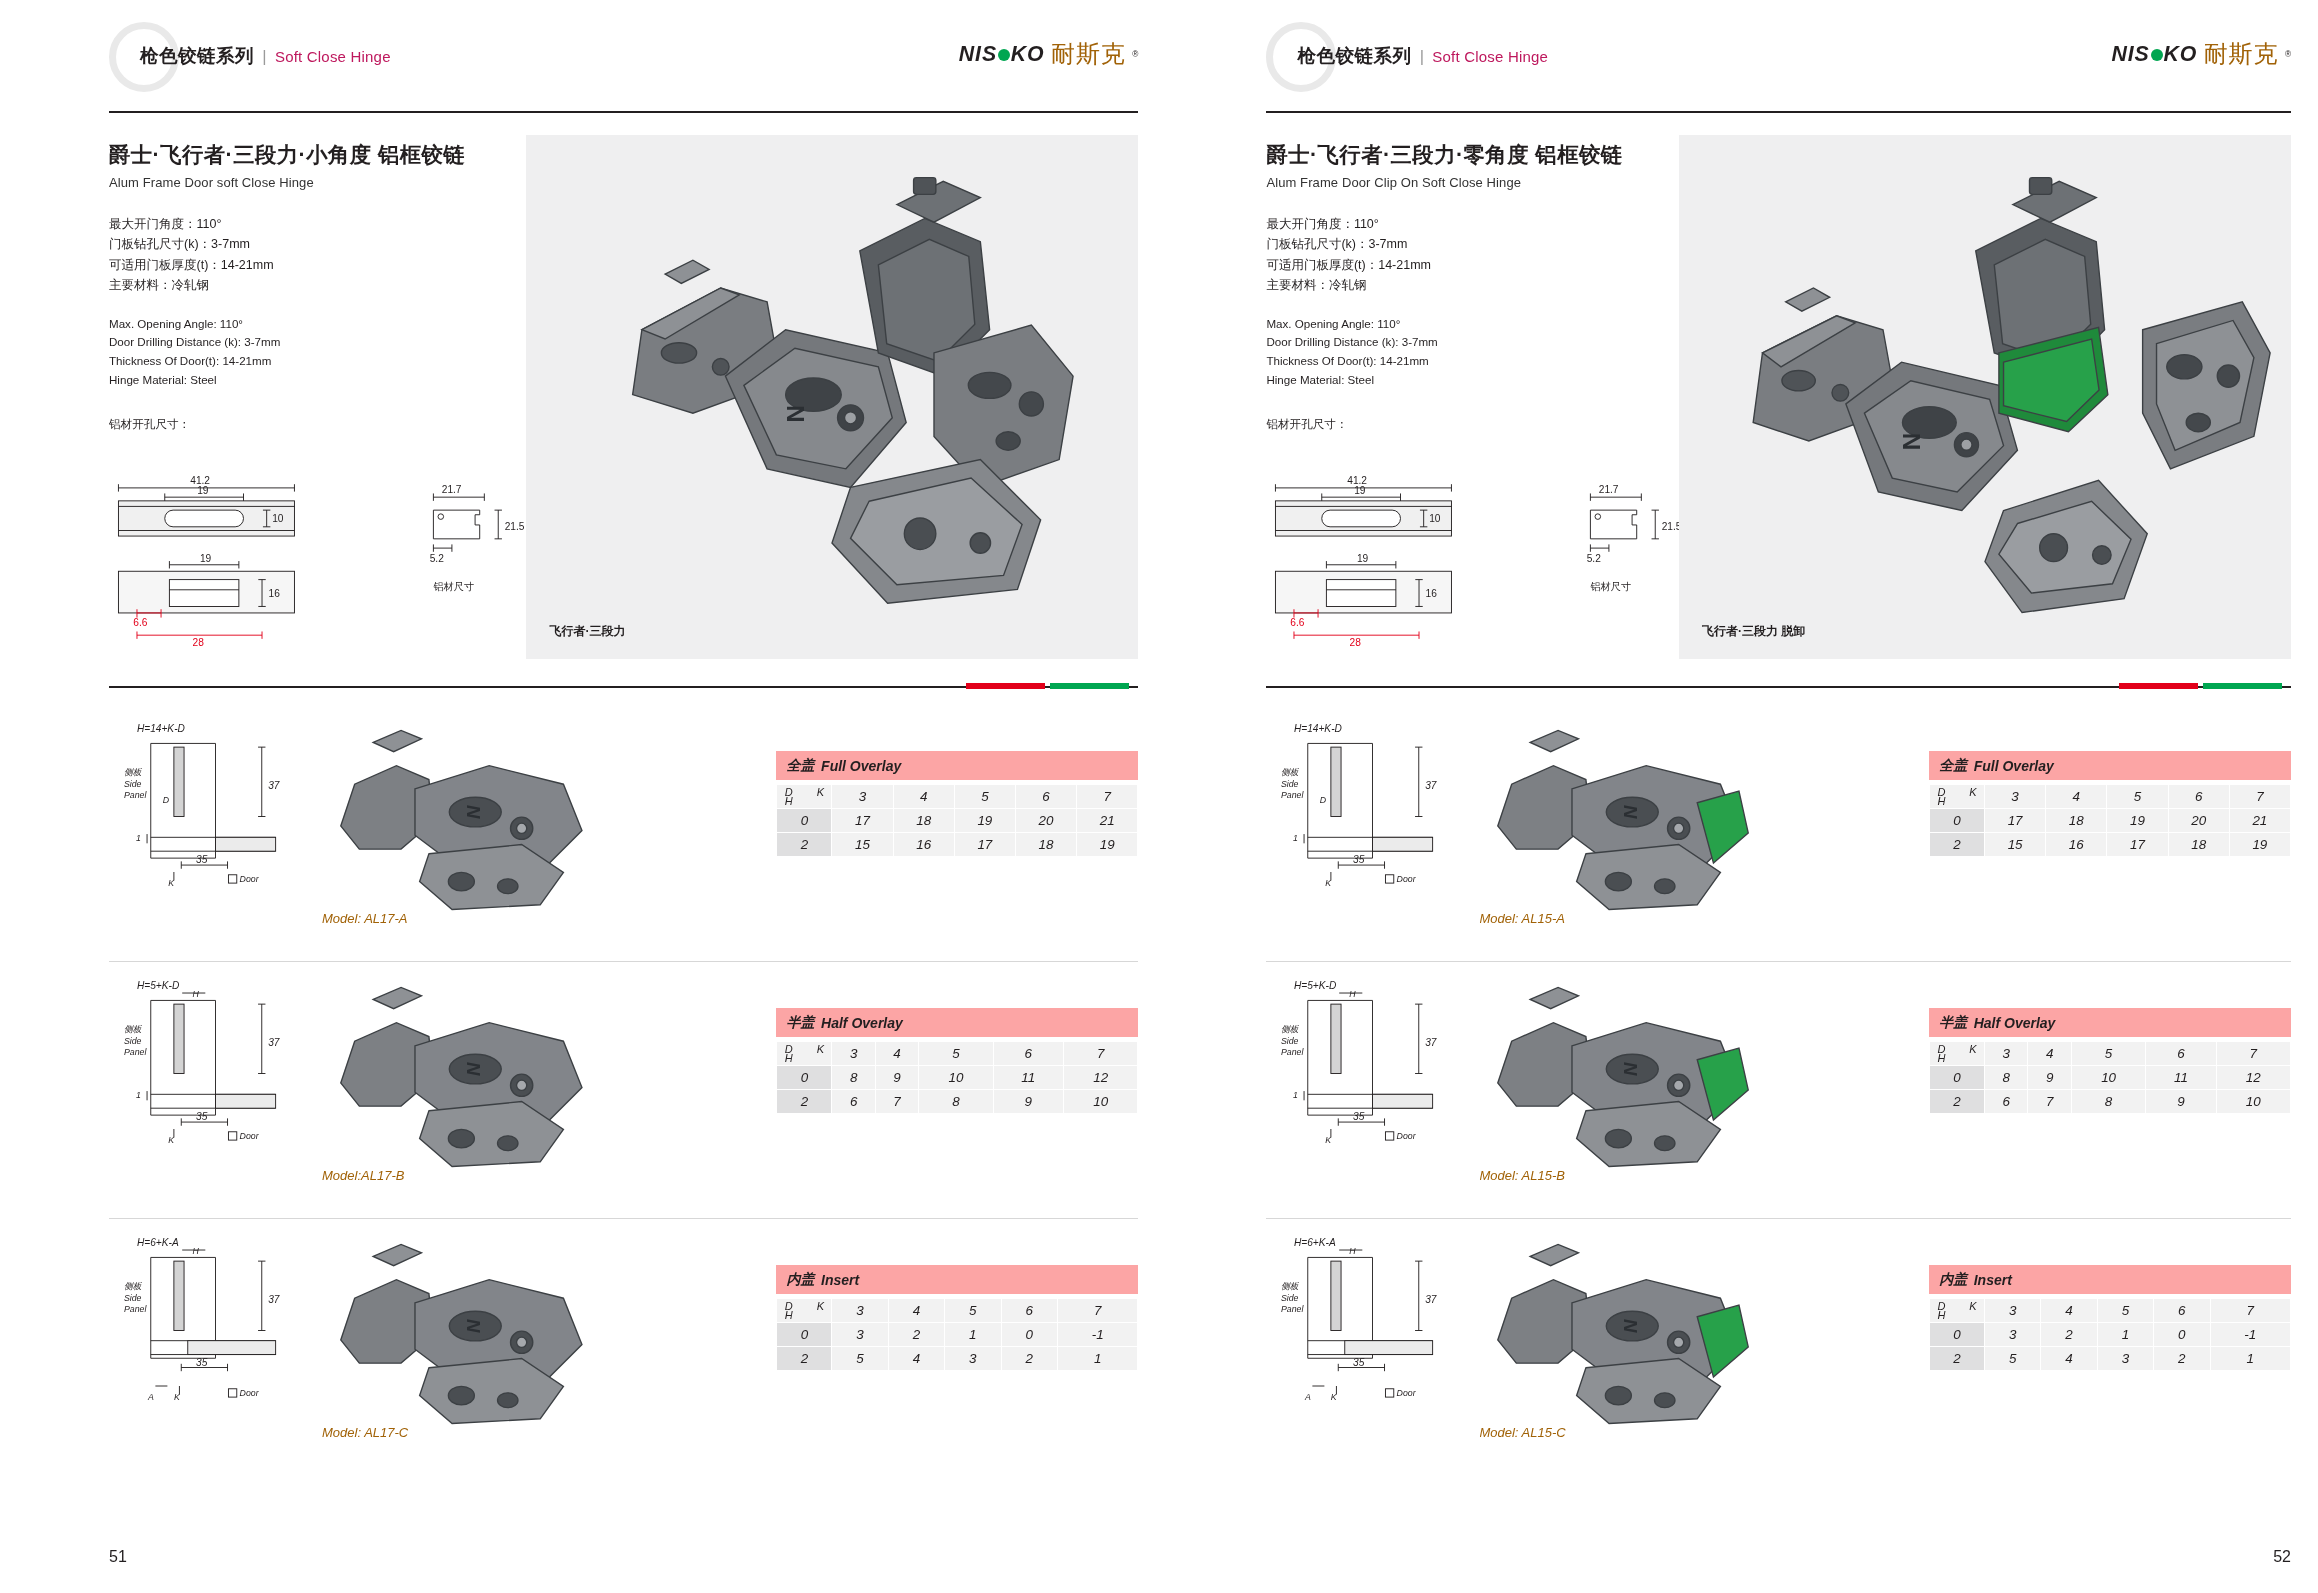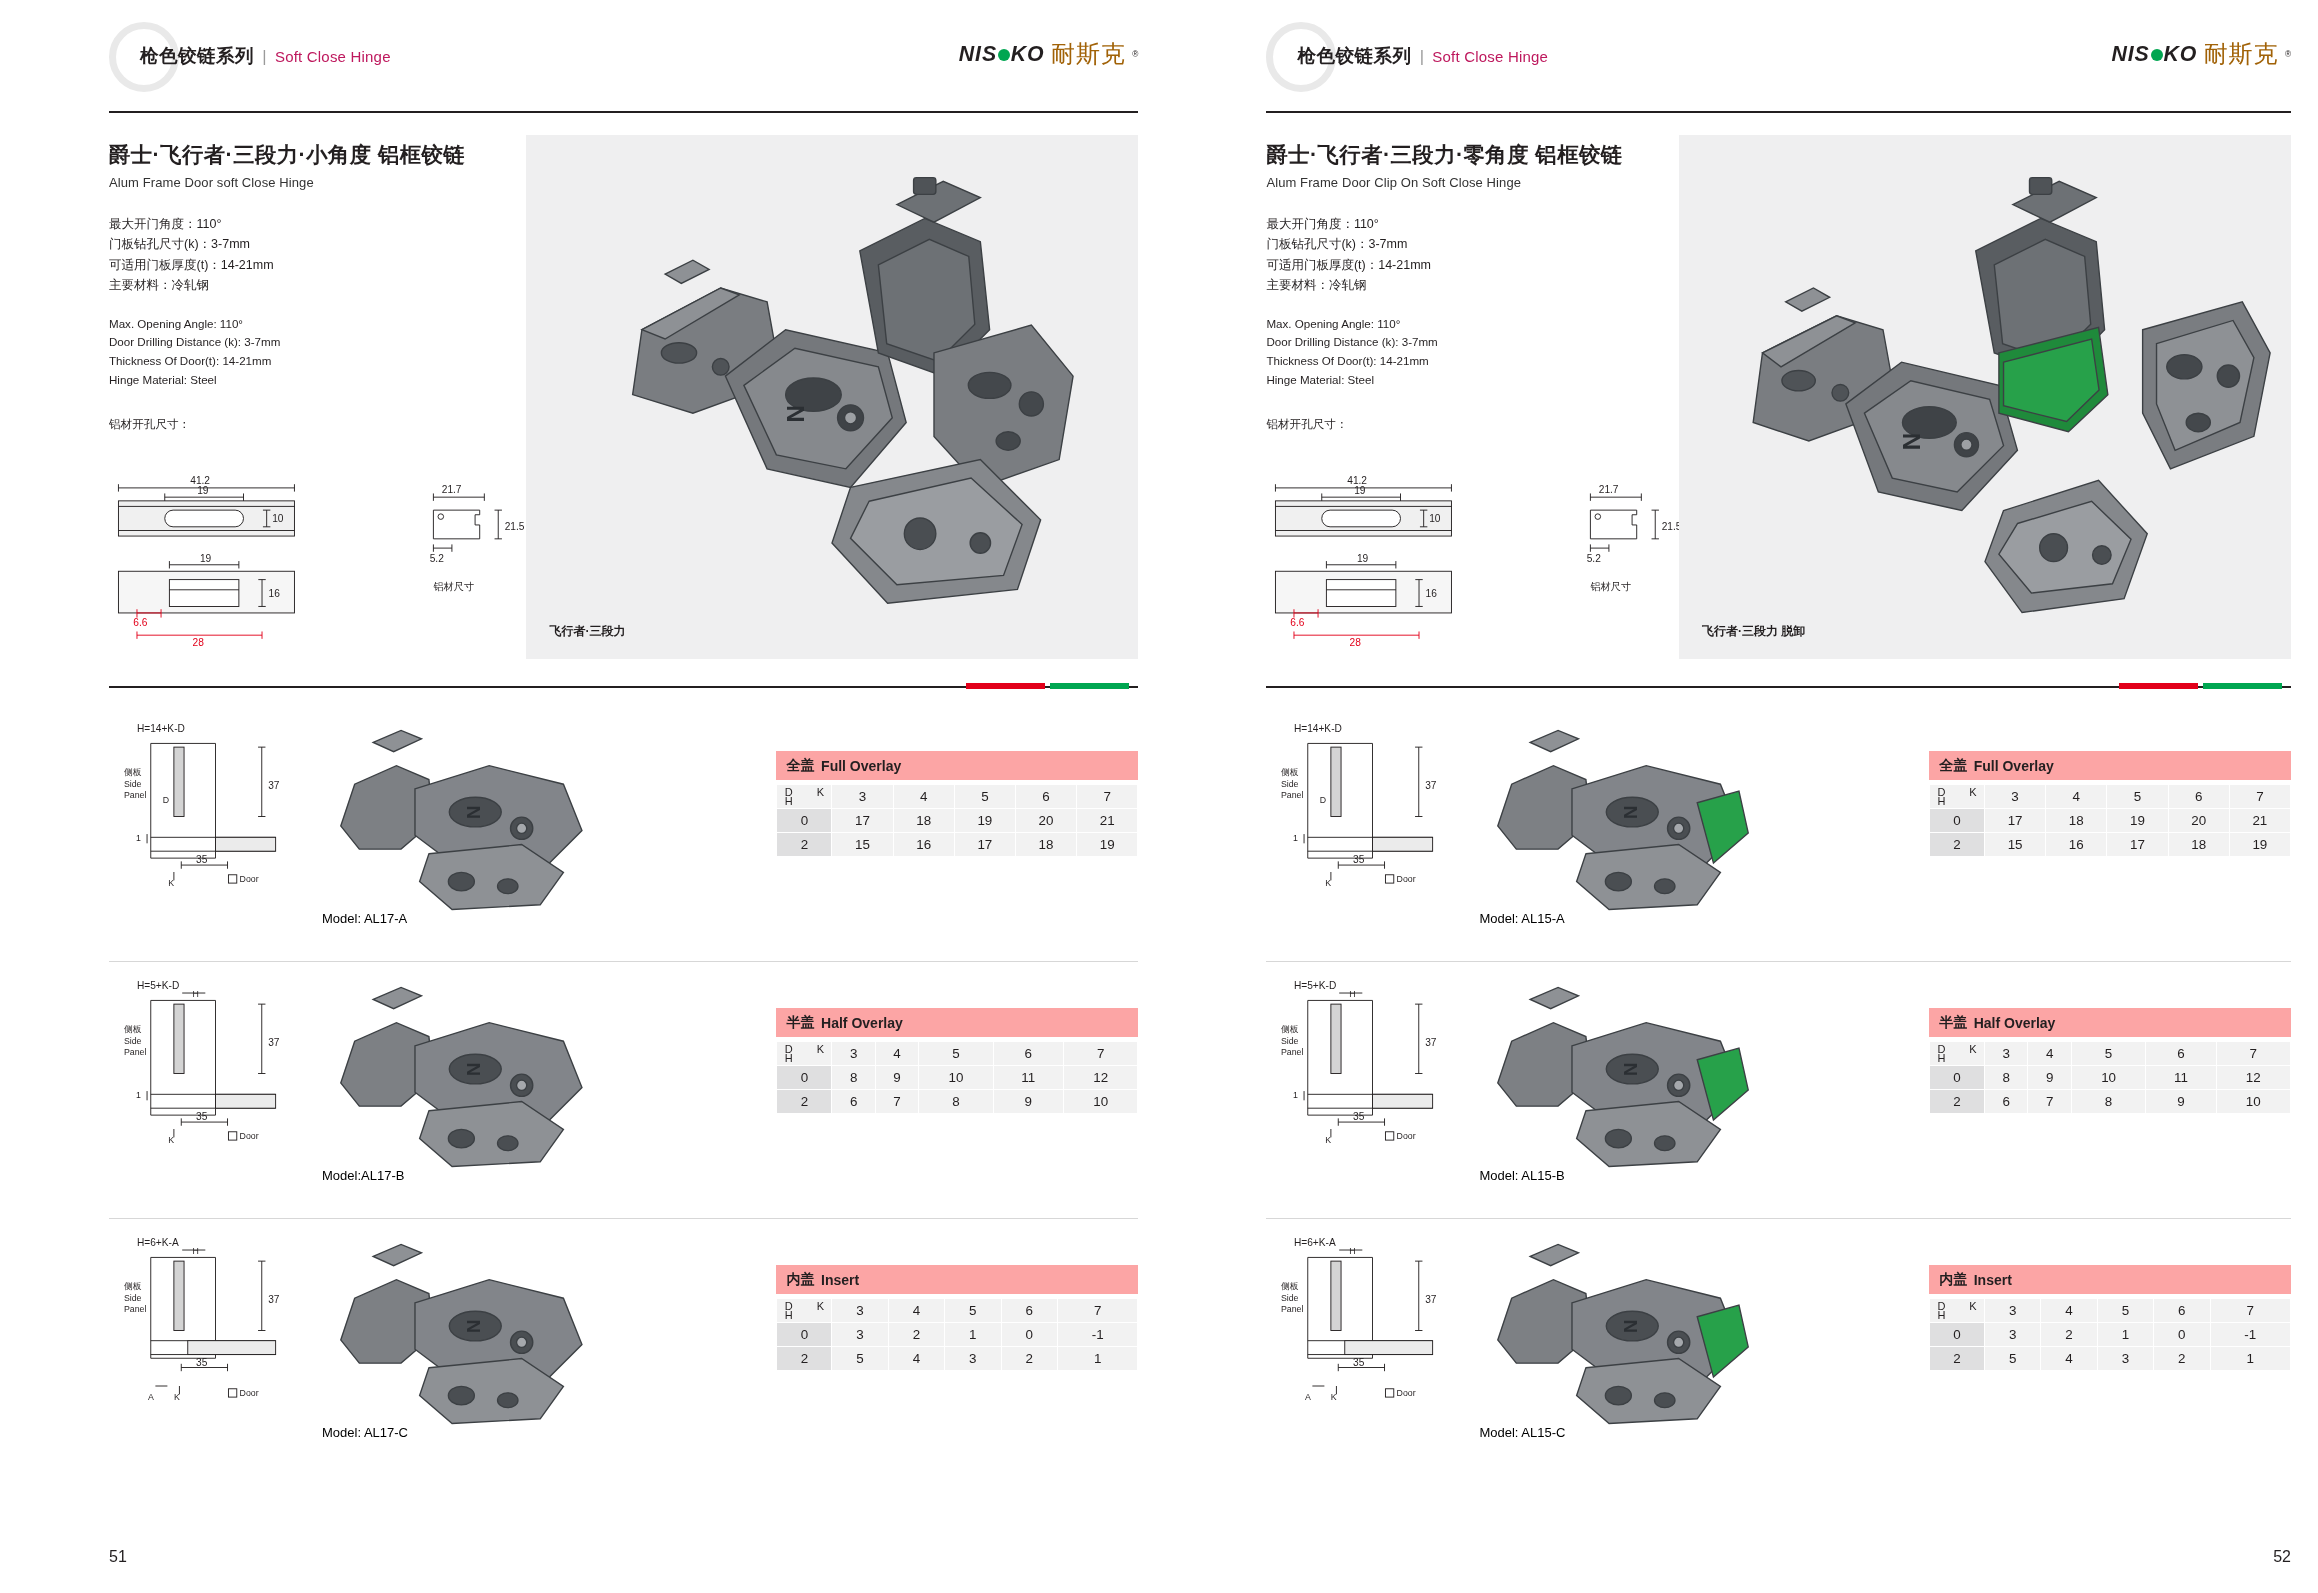--- a/index.html
+++ b/index.html
@@ -64,27 +64,27 @@
   
   .minidiagrams { position:absolute; left:0px; top:334px; width:533px; height:176px; }
 
   
   .sec-divider { position:relative; margin-top:18.5px; height:9.3px; }
   .sec-divider .line { position:absolute; left:0; right:0; top:3.7px; height:1.9px; background:#231f20; }
   .sec-divider .red { position:absolute; right:93px; top:0.9px; width:79px; height:6.5px; background:#e2001a; }
   .sec-divider .green { position:absolute; right:9.3px; top:0.9px; width:79px; height:6.5px; background:#00a651; }
 
   
-  .rows { margin-top:14px; }
+  .rows { margin-top:14px;font-style:italic; }
   .row { position:relative; height:257px; border-bottom:0.9px solid #d7d7d7; }
   .row:last-child { border-bottom:none; }
 
   .row-diagram { position:absolute; left:14px; top:14px; width:185px; height:195px; }
   .row-photo { position:absolute; left:213px; top:4.6px; width:288px; height:218px; }
-  .row-model { position:absolute; left:213px; top:206px; font-size:13px; color:#000000; }
+  .row-model { position:absolute; left:213px; top:206px; font-size:13px; color:#a16207; }
 
   
   .tbl { position:absolute; right:0px; top:46px; width:362px; }
   .tbl-head {
     background:#fca5a5; height:29px; display:flex; align-items:center;
     padding-left:10.2px; font-size:14px; font-weight:bold;
   }
   .tbl-head .cn { margin-right:6.5px; }
   table.dims { border-collapse:collapse; width:100%; margin-top:3.7px; }
   table.dims td, table.dims th {

